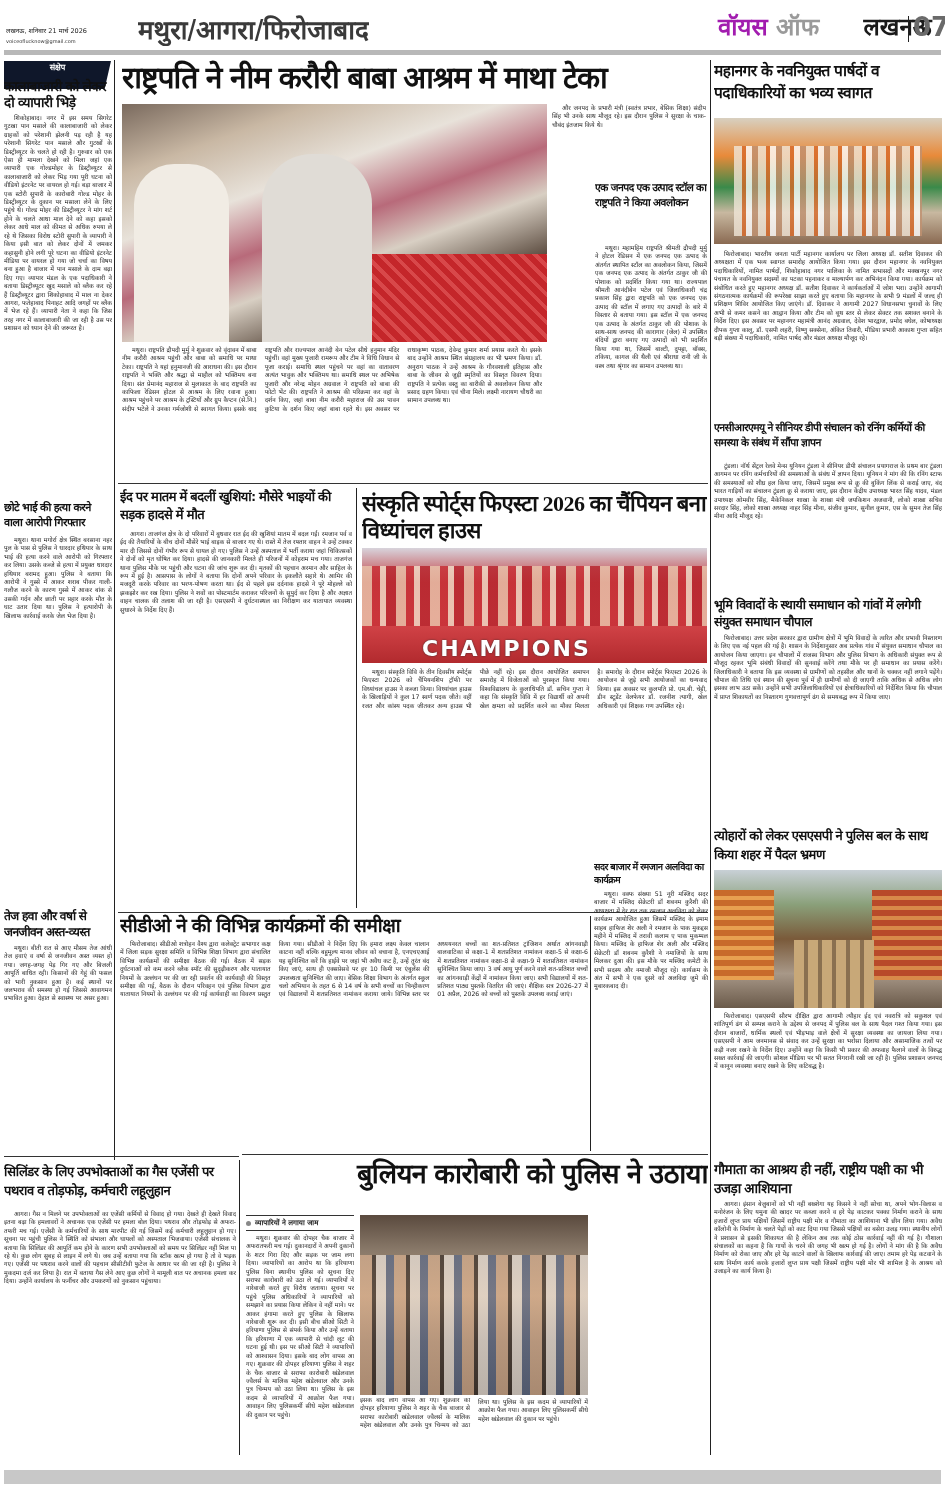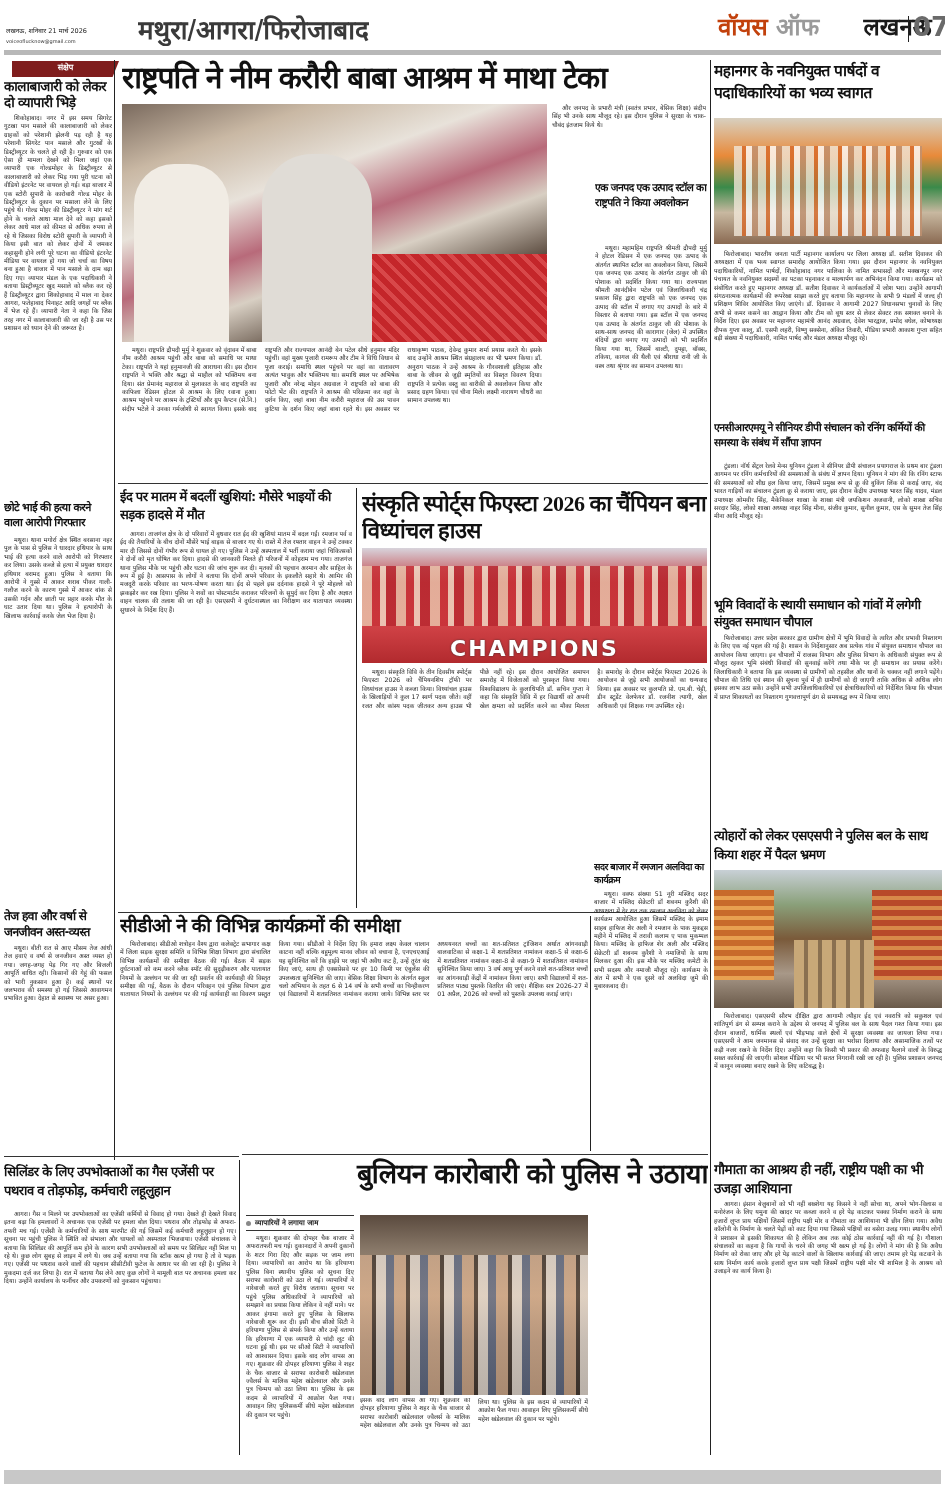--- a/index.html
+++ b/index.html
@@ -16,30 +16,30 @@
 .cols2{column-count:2;column-gap:8px}
 </style>
 </head>
 <body>
 
 <div class="abs" style="left:0;top:0;width:754px;height:60px;">
   <div class="abs" style="left:6px;top:26px;font-size:6.5px;color:#222;">लखनऊ, शनिवार 21 मार्च 2026</div>
   <div class="abs" style="left:6px;top:38px;font-size:5px;color:#333;">voiceoflucknow@gmail.com</div>
   <div class="abs hl" style="left:138px;top:14px;font-size:26px;line-height:32px;color:#3a3a3a;letter-spacing:0;">मथुरा/आगरा/फिरोजाबाद</div>
   <div class="abs" style="left:718px;top:12px;font-weight:bold;font-size:24px;line-height:30px;white-space:nowrap;">
-    <span style="color:#c2410c;">वॉयस</span>
+    <span style="color:#a21caf;">वॉयस</span>
     <span style="color:#9a9a9a;">ऑफ</span>
     <span style="color:#1a1a1a;margin-left:36px;">लखनऊ</span>
   </div>
   <div class="vline" style="left:908px;top:16px;height:26px;"></div>
   <div class="abs" style="left:913px;top:12px;font-size:26px;line-height:30px;font-weight:bold;color:#6a6a6a;">07</div>
   <div class="abs" style="left:4px;top:50px;width:937px;height:5px;background:#b8b8b8;"></div>
 </div>
 
-<div class="abs" style="left:12px;top:61px;width:107px;height:16px;background:#7f1d1d;clip-path:polygon(0 0,100% 0,94% 100%,0 100%);">
+<div class="abs" style="left:4px;top:61px;width:107px;height:28px;background:#0f172a;clip-path:polygon(0 0,100% 0,94% 100%,0 100%);">
   <div style="color:#fff;font-size:8px;line-height:13px;text-align:center;font-weight:bold;">संक्षेप</div>
 </div>
 <div class="vline" style="left:114px;top:60px;height:1100px;"></div>
 
 <div class="abs hl" style="left:4px;top:78px;width:108px;font-size:13.5px;line-height:16px;">कालाबाजारी को लेकर दो व्यापारी भिड़े</div>
 <div class="abs txt" style="left:4px;top:114px;width:108px;height:380px;">
   <p>शिकोहाबाद। नगर में इस समय सिगरेट गुटखा पान मसाले की कालाबाजारी को लेकर ग्राहकों को परेशानी झेलनी पड़ रही है यह परेशानी सिगरेट पान मसाले और गुटखों के डिस्ट्रीब्यूटर के चलते हो रही है। गुरुवार को एक ऐसा ही मामला देखने को मिला जहां एक व्यापारी एक गोल्डमोहर के डिस्ट्रीब्यूटर से कालाबाजारी को लेकर भिड़ गया पूरी घटना को वीडियो इंटरनेट पर वायरल हो गई। बड़ा बाजार में एक स्टोरी सुपारी के कारोबारी गोल्ड मोहर के डिस्ट्रीब्यूटर के दुकान पर मसाला लेने के लिए पहुंचे थे। गोल्ड मोहर की डिस्ट्रीब्यूटर ने मांग शर्ट होने के चलते आधा माल देने को कहा इसको लेकर आधे माल को कीमत से अधिक रुपया ले रहे थे जिसका विरोध स्टोरी सुपारी के व्यापारी ने किया इसी बात को लेकर दोनों में जमकर कहासुनी होने लगी पूरे घटना का वीडियो इंटरनेट मीडिया पर वायरल हो गया जो चर्चा का विषय बना हुआ है बाजार में पान मसाले के दाम बढ़ा दिए गए। व्यापार मंडल के एक पदाधिकारी ने बताया डिस्ट्रीब्यूटर खुद मसाले को ब्लैक कर रहे हैं डिस्ट्रीब्यूटर द्वारा शिकोहाबाद में माल ना देकर आगरा, फतेहाबाद पिनाहट आदि जगहों पर ब्लैक में भेज रहे हैं। व्यापारी नेता ने कहा कि जिस तरह नगर में कालाबाजारी की जा रही है उस पर प्रशासन को ध्यान देने की जरूरत है।</p>
 </div>
 
 <div class="abs hl" style="left:4px;top:500px;width:108px;font-size:11px;line-height:15px;">छोटे भाई की हत्या करने वाला आरोपी गिरफ्तार</div>
@@ -75,21 +75,21 @@
 <div class="hline" style="left:118px;top:483px;width:590px;"></div>
 <div class="abs hl" style="left:120px;top:488px;width:235px;font-size:13px;line-height:18px;">ईद पर मातम में बदलीं खुशियां: मौसेरे भाइयों की सड़क हादसे में मौत</div>
 <div class="abs txt" style="left:120px;top:530px;width:232px;height:380px;">
   <p>आगरा। ताजगंज क्षेत्र के दो परिवारों में बुधवार रात ईद की खुशियां मातम में बदल गईं। रमजान पर्व व ईद की तैयारियों के बीच दोनों मौसेरे भाई बाइक से बाजार गए थे। रास्ते में तेज रफ्तार वाहन ने उन्हें टक्कर मार दी जिससे दोनों गंभीर रूप से घायल हो गए। पुलिस ने उन्हें अस्पताल में भर्ती कराया जहां चिकित्सकों ने दोनों को मृत घोषित कर दिया। हादसे की जानकारी मिलते ही परिजनों में कोहराम मच गया। ताजगंज थाना पुलिस मौके पर पहुंची और घटना की जांच शुरू कर दी। मृतकों की पहचान अरमान और साहिल के रूप में हुई है। आसपास के लोगों ने बताया कि दोनों अपने परिवार के इकलौते सहारे थे। आमिर की मजदूरी करके परिवार का भरण-पोषण करता था। ईद से पहले इस दर्दनाक हादसे ने पूरे मोहल्ले को झकझोर कर रख दिया। पुलिस ने शवों का पोस्टमार्टम कराकर परिजनों के सुपुर्द कर दिया है और अज्ञात वाहन चालक की तलाश की जा रही है। एसएसपी ने दुर्घटनास्थल का निरीक्षण कर यातायात व्यवस्था सुधारने के निर्देश दिए हैं।</p>
 </div>
 <div class="vline" style="left:356px;top:488px;height:420px;"></div>
 
 <div class="abs hl" style="left:362px;top:490px;width:345px;font-size:22px;line-height:27px;font-family:Liberation Serif, serif;">संस्कृति स्पोर्ट्स फिएस्टा 2026 का चैंपियन बना विध्यांचल हाउस</div>
 <div class="photo" style="left:362px;top:548px;width:345px;height:115px;background:linear-gradient(180deg,#d8d4dc 0%,#c23a3e 30%,#d8484c 60%,#b22a2e 100%);">
   <div style="position:absolute;left:0;top:18px;width:345px;height:60px;background:repeating-linear-gradient(90deg,#e8c0a8 0 10px,#c83238 10px 18px,#f0d8c4 18px 24px,#b82830 24px 34px);opacity:.85;"></div>
-  <div style="position:absolute;left:60px;top:88px;font-weight:bold;font-size:22px;color:#ffffff;letter-spacing:2px;text-shadow:0 0 2px #333;margin-left:28px;">CHAMPIONS</div>
+  <div style="position:absolute;left:60px;top:88px;font-weight:bold;font-size:22px;color:#ffffff;letter-spacing:2px;text-shadow:0 0 2px #333;">CHAMPIONS</div>
 </div>
 <div class="abs txt cols3" style="left:362px;top:668px;width:345px;height:240px;">
   <p>मथुरा। संस्कृति विवि के तीन दिवसीय स्पोर्ट्स फिएस्टा 2026 को चैंपियनशिप ट्रॉफी पर विध्यांचल हाउस ने कब्जा किया। विध्यांचल हाउस के खिलाड़ियों ने कुल 17 स्वर्ण पदक जीते। वहीं रजत और कांस्य पदक जीतकर अन्य हाउस भी पीछे नहीं रहे। इस दौरान आयोजित समापन समारोह में विजेताओं को पुरस्कृत किया गया। विश्वविद्यालय के कुलाधिपति डॉ. सचिन गुप्ता ने कहा कि संस्कृति विवि में हर विद्यार्थी को अपनी खेल क्षमता को प्रदर्शित करने का मौका मिलता है। समारोह के दौरान स्पोर्ट्स फिएस्टा 2026 के आयोजन से जुड़े सभी आयोजकों का धन्यवाद किया। इस अवसर पर कुलपति प्रो. एम.बी. चेट्टी, डीन स्टूडेंट वेलफेयर डॉ. रजनीश त्यागी, खेल अधिकारी एवं शिक्षक गण उपस्थित रहे।</p>
 </div>
 
 <div class="hline" style="left:118px;top:912px;width:590px;"></div>
 <div class="abs hl" style="left:120px;top:912px;width:470px;font-size:19px;line-height:26px;">सीडीओ ने की विभिन्न कार्यक्रमों की समीक्षा</div>
 <div class="abs txt cols3" style="left:120px;top:940px;width:468px;height:210px;">
   <p>फिरोजाबाद। सीडीओ शत्रोहन वैश्य द्वारा कलेक्ट्रेट सभागार कक्ष में जिला सड़क सुरक्षा समिति व विभिन्न शिक्षा विभाग द्वारा संचालित विभिन्न कार्यक्रमों की समीक्षा बैठक की गई। बैठक में सड़क दुर्घटनाओं को कम करने ब्लैक स्पॉट की सुदृढ़ीकरण और यातायात नियमों के उल्लंघन पर की जा रही प्रवर्तन की कार्यवाही की विस्तृत समीक्षा की गई, बैठक के दौरान परिवहन एवं पुलिस विभाग द्वारा यातायात नियमों के उल्लंघन पर की गई कार्यवाही का विवरण प्रस्तुत किया गया। सीडीओ ने निर्देश दिए कि हमारा लक्ष्य केवल चालान काटना नहीं बल्कि बहुमूल्य मानव जीवन को बचाना है, एनएचएआई यह सुनिश्चित करें कि हाईवे पर जहां भी अवैध कट है, उन्हें तुरंत बंद किए जाएं, साथ ही एक्सप्रेसवे पर हर 10 किमी पर एंबुलेंस की उपलब्धता सुनिश्चित की जाए। बेसिक शिक्षा विभाग के अंतर्गत स्कूल चलो अभियान के तहत 6 से 14 वर्ष के सभी बच्चों का चिन्हीकरण एवं विद्यालयों में शतप्रतिशत नामांकन कराया जाये। विभिन्न स्तर पर अध्ययनरत बच्चों का शत-प्रतिशत ट्रांजिशन अर्थात आंगनवाड़ी बालवाटिका से कक्षा-1 में शतप्रतिशत नामांकन कक्षा-5 से कक्षा-6 में शतप्रतिशत नामांकन कक्षा-8 से कक्षा-9 में शतप्रतिशत नामांकन सुनिश्चित किया जाए। 3 वर्ष आयु पूर्ण करने वाले शत-प्रतिशत बच्चों का आंगनवाड़ी केंद्रों में नामांकन किया जाए। सभी विद्यालयों में शत-प्रतिशत पाठ्य पुस्तकें वितरित की जाएं। शैक्षिक सत्र 2026-27 में 01 अप्रैल, 2026 को बच्चों को पुस्तकें उपलब्ध कराई जाएं।</p>
 </div>

